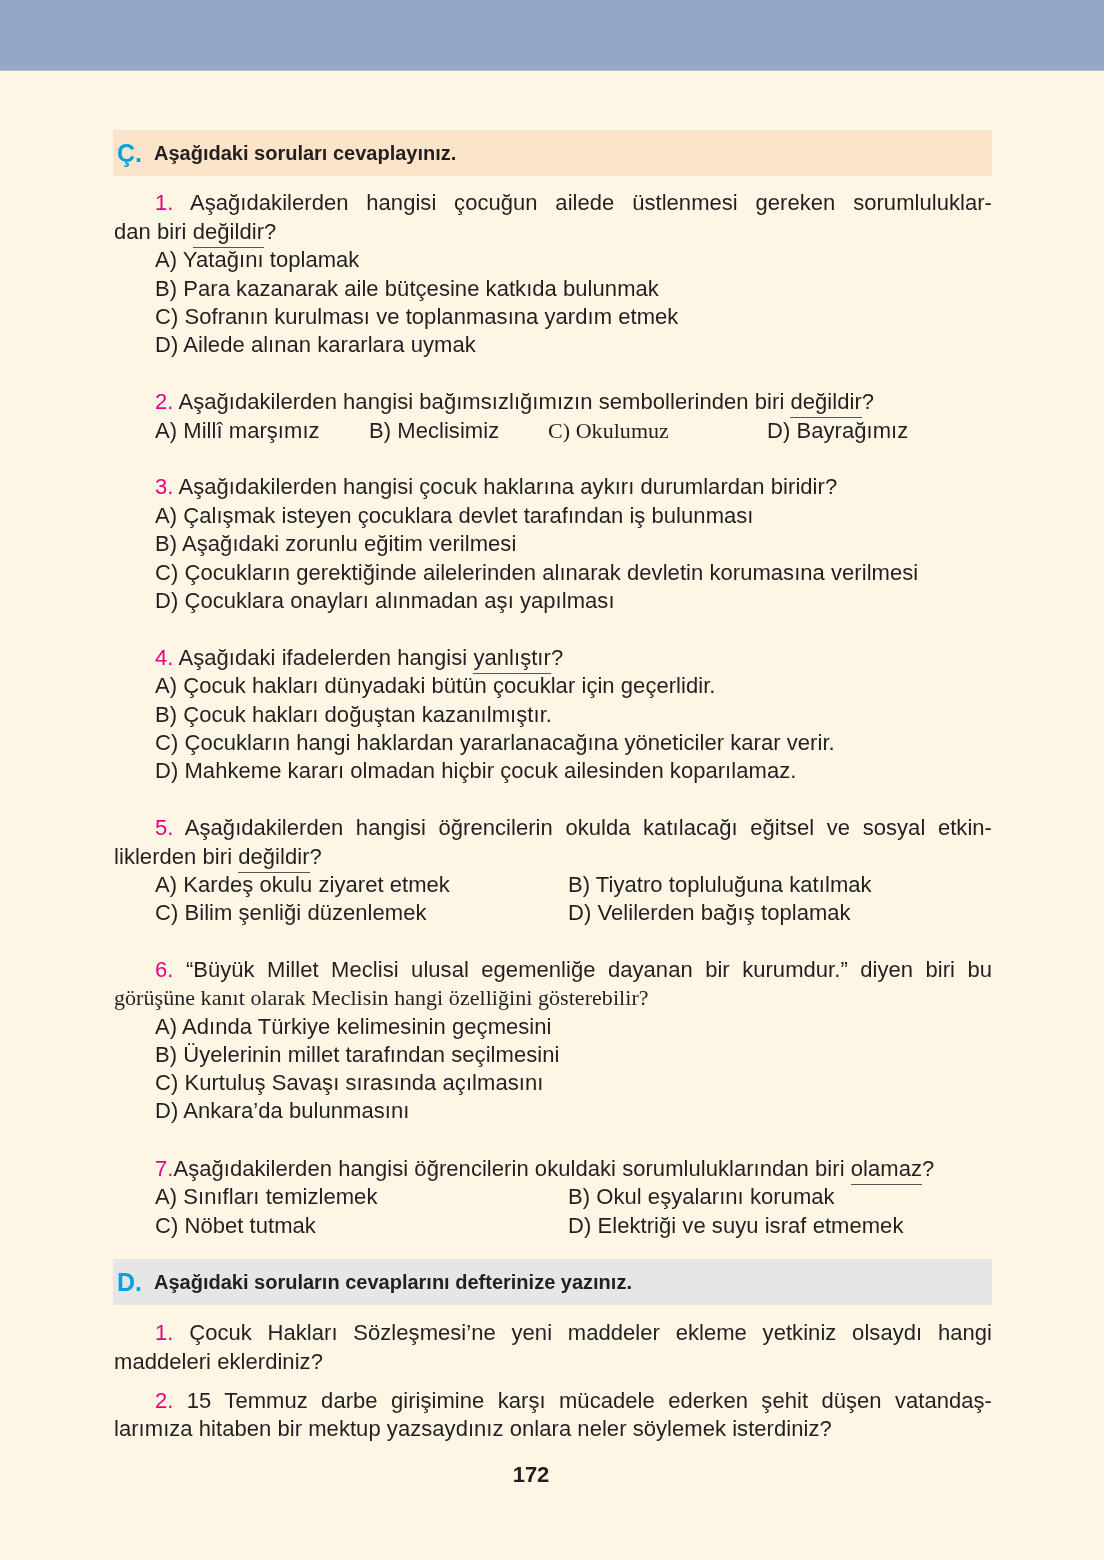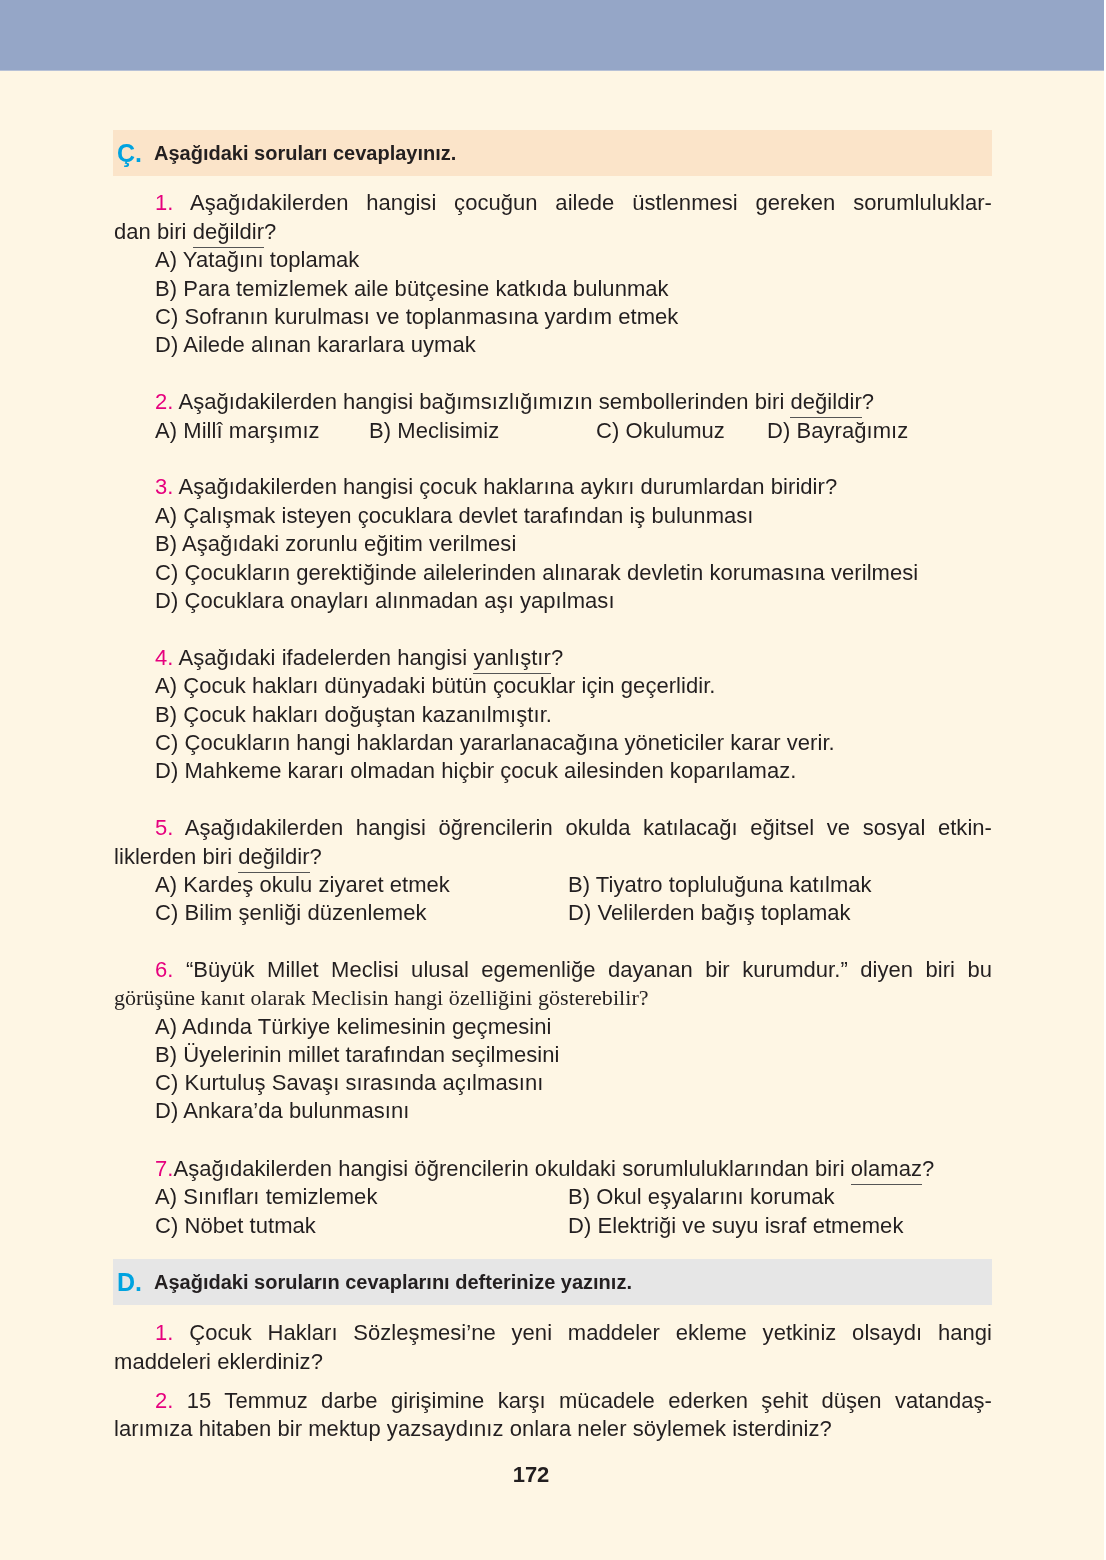--- a/index.html
+++ b/index.html
@@ -36,28 +36,28 @@
 <div class="right-edge"></div>
 
 <div class="section-head sec-c">
   <span class="letter">Ç.</span>
   <span>Aşağıdaki soruları cevaplayınız.</span>
 </div>
 
 <div class="line just" style="left:155px;top:189px;width:837px;"><span class="num">1.</span> <span>Aşağıdakilerden hangisi çocuğun ailede üstlenmesi gereken sorumluluklar-</span></div>
 <div class="line" style="left:114px;top:218px;"><span>dan biri </span><span class="u">değildir</span><span>?</span></div>
 <div class="line" style="left:155px;top:246px;">A) Yatağını toplamak</div>
-<div class="line" style="left:155px;top:275px;">B) Para temizlemek aile bütçesine katkıda bulunmak</div>
+<div class="line" style="left:155px;top:275px;">B) Para kazanarak aile bütçesine katkıda bulunmak</div>
 <div class="line" style="left:155px;top:303px;">C) Sofranın kurulması ve toplanmasına yardım etmek</div>
 <div class="line" style="left:155px;top:331px;">D) Ailede alınan kararlara uymak</div>
 
 <div class="line" style="left:155px;top:388px;"><span class="num">2.</span> <span>Aşağıdakilerden hangisi bağımsızlığımızın sembollerinden biri </span><span class="u">değildir</span><span>?</span></div>
 <div class="line" style="left:155px;top:417px;">A) Millî marşımız</div>
 <div class="line" style="left:369px;top:417px;">B) Meclisimiz</div>
-<div class="line" style="left:596px;top:417px;">C) Okulumuz</div>
+<div class="line" style="left:548px;top:417px;font-family:Liberation Serif, serif;">C) Okulumuz</div>
 <div class="line" style="left:767px;top:417px;">D) Bayrağımız</div>
 
 <div class="line" style="left:155px;top:473px;"><span class="num">3.</span> <span>Aşağıdakilerden hangisi çocuk haklarına aykırı durumlardan biridir?</span></div>
 <div class="line" style="left:155px;top:502px;">A) Çalışmak isteyen çocuklara devlet tarafından iş bulunması</div>
 <div class="line" style="left:155px;top:530px;">B) Aşağıdaki zorunlu eğitim verilmesi</div>
 <div class="line" style="left:155px;top:559px;">C) Çocukların gerektiğinde ailelerinden alınarak devletin korumasına verilmesi</div>
 <div class="line" style="left:155px;top:587px;text-align:right;">D) Çocuklara onayları alınmadan aşı yapılması</div>
 
 <div class="line" style="left:155px;top:644px;"><span class="num">4.</span> <span>Aşağıdaki ifadelerden hangisi </span><span class="u">yanlıştır</span><span>?</span></div>
 <div class="line" style="left:155px;top:672px;">A) Çocuk hakları dünyadaki bütün çocuklar için geçerlidir.</div>

